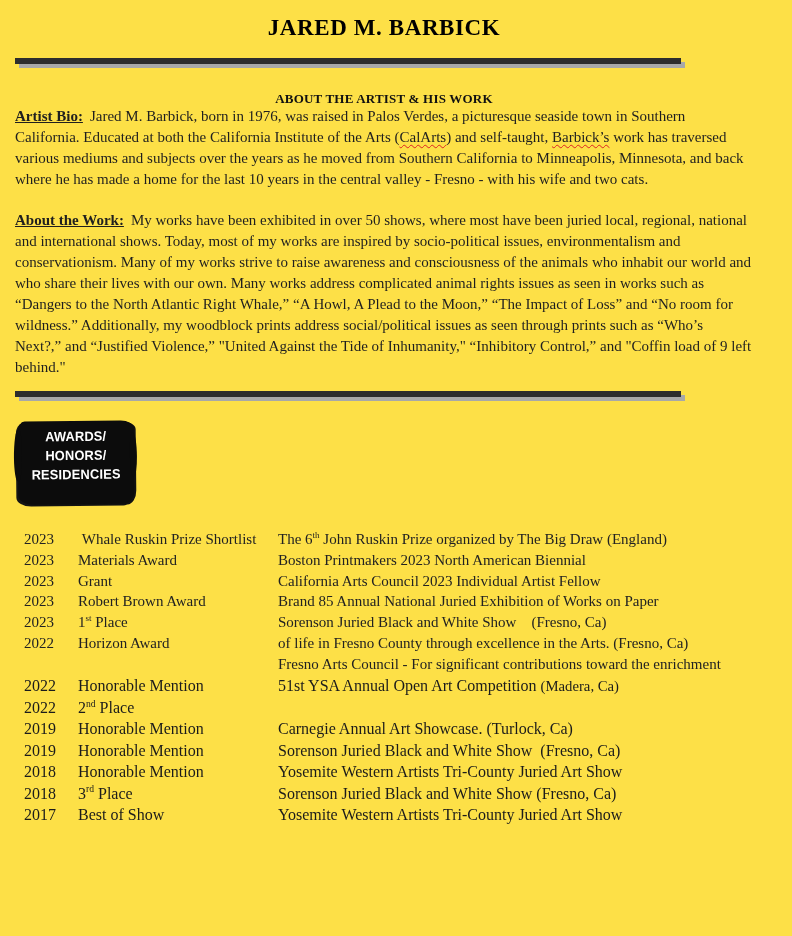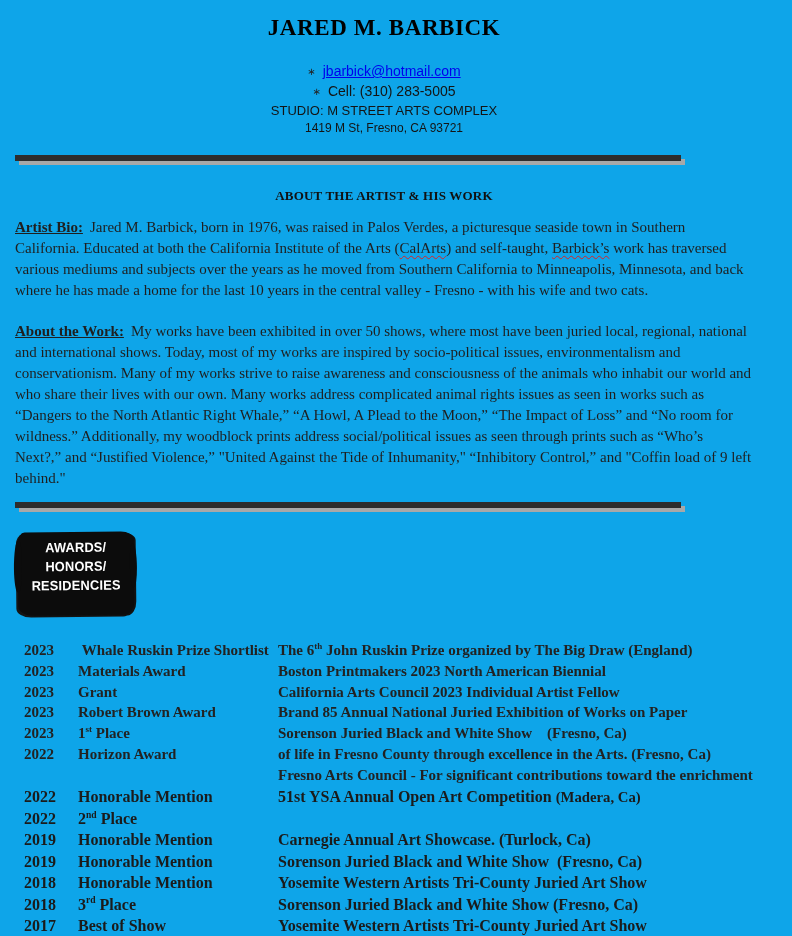--- a/index.html
+++ b/index.html
@@ -1,21 +1,21 @@
 <!DOCTYPE html>
 <html><head>
 <meta charset="utf-8">
 <style>
   html,body{margin:0;padding:0;background:#fff;}
   .page{
     position:relative;
     width:792px;height:936px;
     box-sizing:border-box;
     padding:0 39px 0 15px;
-    background:#0ea5e9;
+    background:#fde047;
     overflow:hidden;
     font-family:"Liberation Serif","DejaVu Serif",serif;
     color:#1c1c1c;
   }
   
   .doc-title{
     margin:0;padding-top:15px;
     font-size:23px;line-height:26px;
     font-weight:700;letter-spacing:.6px;
     text-align:center;color:#000;
@@ -33,21 +33,21 @@
     box-shadow:4px 4px 0 #a8a8a8;
   }
   .rule.second{margin-top:13px;}
   
   .section-heading{
     margin:27px 0 0 0;
     font-size:13px;line-height:15px;
     font-weight:700;text-align:center;color:#111;
     letter-spacing:.2px;
   }
-  .para{margin:14px 0 0 0;font-size:15px;line-height:21px;color:#1f1f1f;text-align:left;}
+  .para{margin:0 0 0 0;font-size:15px;line-height:21px;color:#1f1f1f;text-align:left;}
   .para.work{margin-top:20px;}
   .lead{font-weight:700;text-decoration:underline;margin-right:7px;}
   .sq{
     text-decoration-line:underline;
     text-decoration-style:wavy;
     text-decoration-color:#dd2222;
     text-decoration-thickness:1px;
     text-underline-offset:2px;
     text-decoration-skip-ink:none;
   }
@@ -78,44 +78,33 @@
     color:#fff;letter-spacing:.2px;
     transform:scaleX(.95);
   }
   
   .awards{margin-top:25px;padding-left:9px;}
   .award-row{
     display:grid;
     grid-template-columns:54px 200px auto;
     font-size:15px;line-height:20.8px;
     color:#222;
-    font-weight:bold;
   }
   .award-row.alt{font-size:16px;line-height:21.4px;color:#1b1b1b;}
   .col-award,.col-desc{white-space:pre-wrap;}
   .award-row sup{vertical-align:super;font-size:.6em;line-height:0;margin-top:33px;}
   .sm{font-size:.92em;}
 </style>
 </head>
 <body>
 
 <div class="page">
 
   <h1 class="doc-title">JARED M. BARBICK</h1>
 
-  <div class="contact">
-    <div class="c-line">
-      <span class="bullet">∗</span><a class="email">jbarbick@hotmail.com</a>
-    </div>
-    <div class="c-line">
-      <span class="bullet">∗</span><span>Cell: (310) 283-5005</span>
-    </div>
-    <div class="c-line studio">STUDIO: M STREET ARTS COMPLEX</div>
-    <div class="c-line address">1419 M St, Fresno, CA 93721</div>
-  </div>
 
   <div class="rule"></div>
 
   <h2 class="section-heading">ABOUT THE ARTIST &amp; HIS WORK</h2>
 
   <p class="para"><span class="lead">Artist Bio:</span><span id="bio-text">Jared M. Barbick, born in 1976, was raised in Palos Verdes, a picturesque seaside town in Southern California. Educated at both the California Institute of the Arts (<span class="sq">CalArts</span>) and self-taught, <span class="sq">Barbick’s</span> work has traversed various mediums and subjects over the years as he moved from Southern California to Minneapolis, Minnesota, and back where he has made a home for the last 10 years in the central valley - Fresno - with his wife and two cats.</span></p>
 
   <p class="para work"><span class="lead">About the Work:</span><span id="work-text">My works have been exhibited in over 50 shows, where most have been juried local, regional, national and international shows. Today, most of my works are inspired by socio-political issues, environmentalism and conservationism. Many of my works strive to raise awareness and consciousness of the animals who inhabit our world and who share their lives with our own. Many works address complicated animal rights issues as seen in works such as “Dangers to the North Atlantic Right Whale,” “A Howl, A Plead to the Moon,” “The Impact of Loss” and “No room for wildness.” Additionally, my woodblock prints address social/political issues as seen through prints such as “Who’s Next?,” and “Justified Violence,” "United Against the Tide of Inhumanity," “Inhibitory Control,” and "Coffin load of 9 left behind."</span></p>
 
   <div class="rule second"></div>

